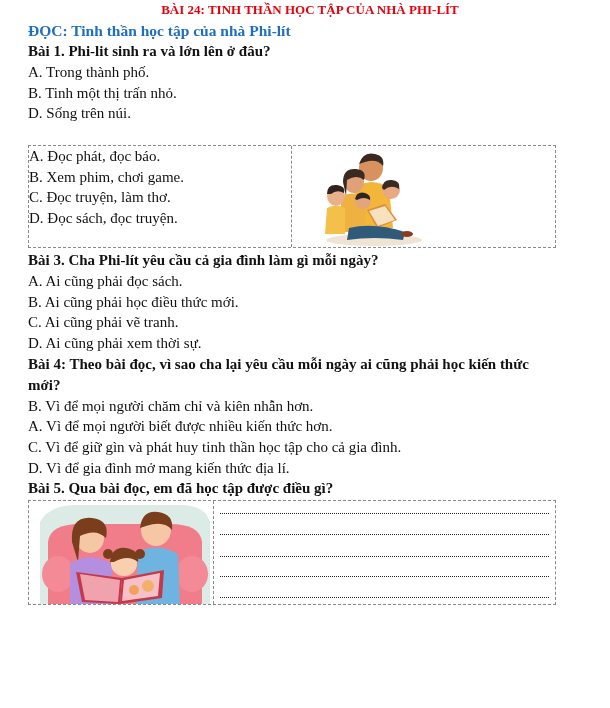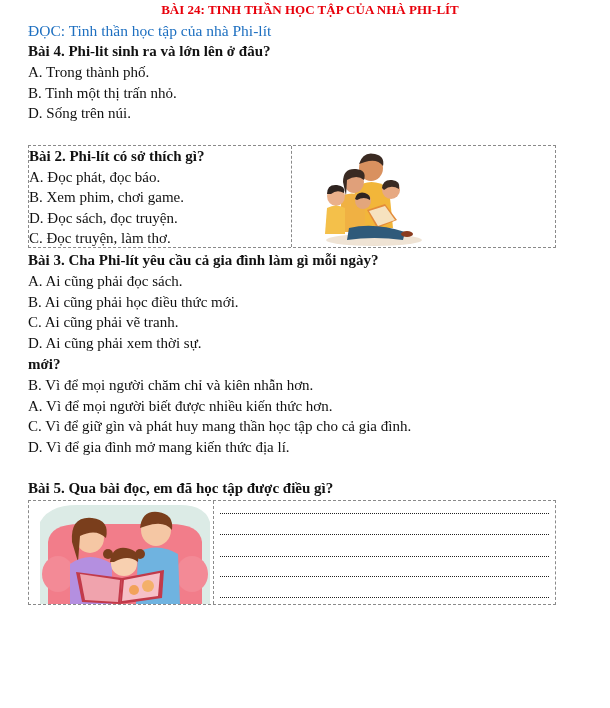--- a/index.html
+++ b/index.html
@@ -8,53 +8,52 @@
     font-family: "Liberation Serif", "DejaVu Serif", serif;
     color: #111111;
   }
   .page-title {
     position: absolute; left: 0; right: 0; top: 0;
     text-align: center; font-weight: bold; font-size: 13px;
     color: #e8000b; line-height: 20px; padding-left: 10px;
   }
   .subtitle {
     position: absolute; left: 28px; top: 21px;
-    font-weight: normal; font-size: 15.5px; color: #1d6fc0; line-height: 20px; text-align: center;
+    font-weight: bold; font-size: 15.5px; color: #1d6fc0; line-height: 20px; text-align: center;
   }
   .q { position: absolute; left: 28px; font-size: 15px; line-height: 20.8px; }
   .q .qh { font-weight: bold; }
   .q .opt { font-weight: normal; }
   .tbl {
     position: absolute; left: 28px; border: 1px dashed #8a8a8a;
     box-sizing: border-box;
   }
   .tbl .div { position: absolute; top: 0; bottom: 0; border-left: 1px dashed #8a8a8a; }
   .tbl .qbox { position: absolute; left: 0; top: 0; font-size: 15px; line-height: 20.6px; }
   .dotline { position: absolute; height: 0; border-top: 1px dotted #222; }
 </style>
 </head>
 <body>
 
 <div class="page-title">BÀI 24: TINH THẦN HỌC TẬP CỦA NHÀ PHI-LÍT</div>
 <div class="subtitle">ĐỌC: Tinh thần học tập của nhà Phi-lít</div>
 
 <div class="q" style="top:41px">
-  <div class="qh">Bài 4. Phi-lit sinh ra và lớn lên ở đâu?</div>
+  <div class="qh">Bài 1. Phi-lit sinh ra và lớn lên ở đâu?</div>
   <div class="opt">A. Trong thành phố.</div>
   <div class="opt">B. Tinh một thị trấn nhỏ.</div>
   <div class="opt">D. Sống trên núi.</div>
 </div>
 
 <div class="tbl" style="top:145px; width:528px; height:103px;">
   <div class="qbox">
-    <div style="font-weight:bold">Bài 2. Phi-lít có sở thích gì?</div>
     <div>A. Đọc phát, đọc báo.</div>
     <div>B. Xem phim, chơi game.</div>
+    <div>C. Đọc truyện, làm thơ.</div>
     <div>D. Đọc sách, đọc truyện.</div>
-    <div>C. Đọc truyện, làm thơ.</div>
   </div>
   <div class="div" style="left:262px"></div>
 
   <svg style="position:absolute; left:290px; top:2px;" width="110" height="100" viewBox="0 0 110 100">
     <ellipse cx="55" cy="92" rx="48" ry="6" fill="#efe3d4"></ellipse>
 
     <ellipse cx="52" cy="20" rx="12" ry="13" fill="#d9915f"></ellipse>
     <path d="M40 16 Q44 3 56 6 Q66 8 64 18 Q58 10 46 14 Z" fill="#3a2a22"></path>
     <path d="M36 40 Q52 28 70 40 L74 80 L34 80 Z" fill="#f2b63a"></path>
 
@@ -82,24 +81,25 @@
 
 <div class="q" style="top:250px">
   <div class="qh">Bài 3. Cha Phi-lít yêu cầu cả gia đình làm gì mỗi ngày?</div>
   <div class="opt">A. Ai cũng phải đọc sách.</div>
   <div class="opt">B. Ai cũng phải học điều thức mới.</div>
   <div class="opt">C. Ai cũng phải vẽ tranh.</div>
   <div class="opt">D. Ai cũng phải xem thời sự.</div>
 </div>
 
 <div class="q" style="top:354px; width:560px">
+  <div class="qh">Bài 4: Theo bài đọc, vì sao cha lại yêu cầu mỗi ngày ai cũng phải học kiến thức</div>
   <div class="qh">mới?</div>
   <div class="opt">B. Vì để mọi người chăm chỉ và kiên nhẫn hơn.</div>
   <div class="opt">A. Vì để mọi người biết được nhiều kiến thức hơn.</div>
-  <div class="opt">C. Vì để giữ gìn và phát huy mang thần học tập cho cả gia đình.</div>
+  <div class="opt">C. Vì để giữ gìn và phát huy tinh thần học tập cho cả gia đình.</div>
   <div class="opt">D. Vì để gia đình mở mang kiến thức địa lí.</div>
 </div>
 
 <div class="q" style="top:478px">
   <div class="qh">Bài 5. Qua bài đọc, em đã học tập được điều gì?</div>
 </div>
 
 <div class="tbl" style="top:500px; width:528px; height:105px;">
   <svg style="position:absolute; left:11px; top:1px;" width="170" height="102" viewBox="0 0 170 102">
     <path d="M0 20 Q10 2 40 3 L140 3 Q165 3 170 20 L170 102 L0 102 Z" fill="#dcebe6"></path>

